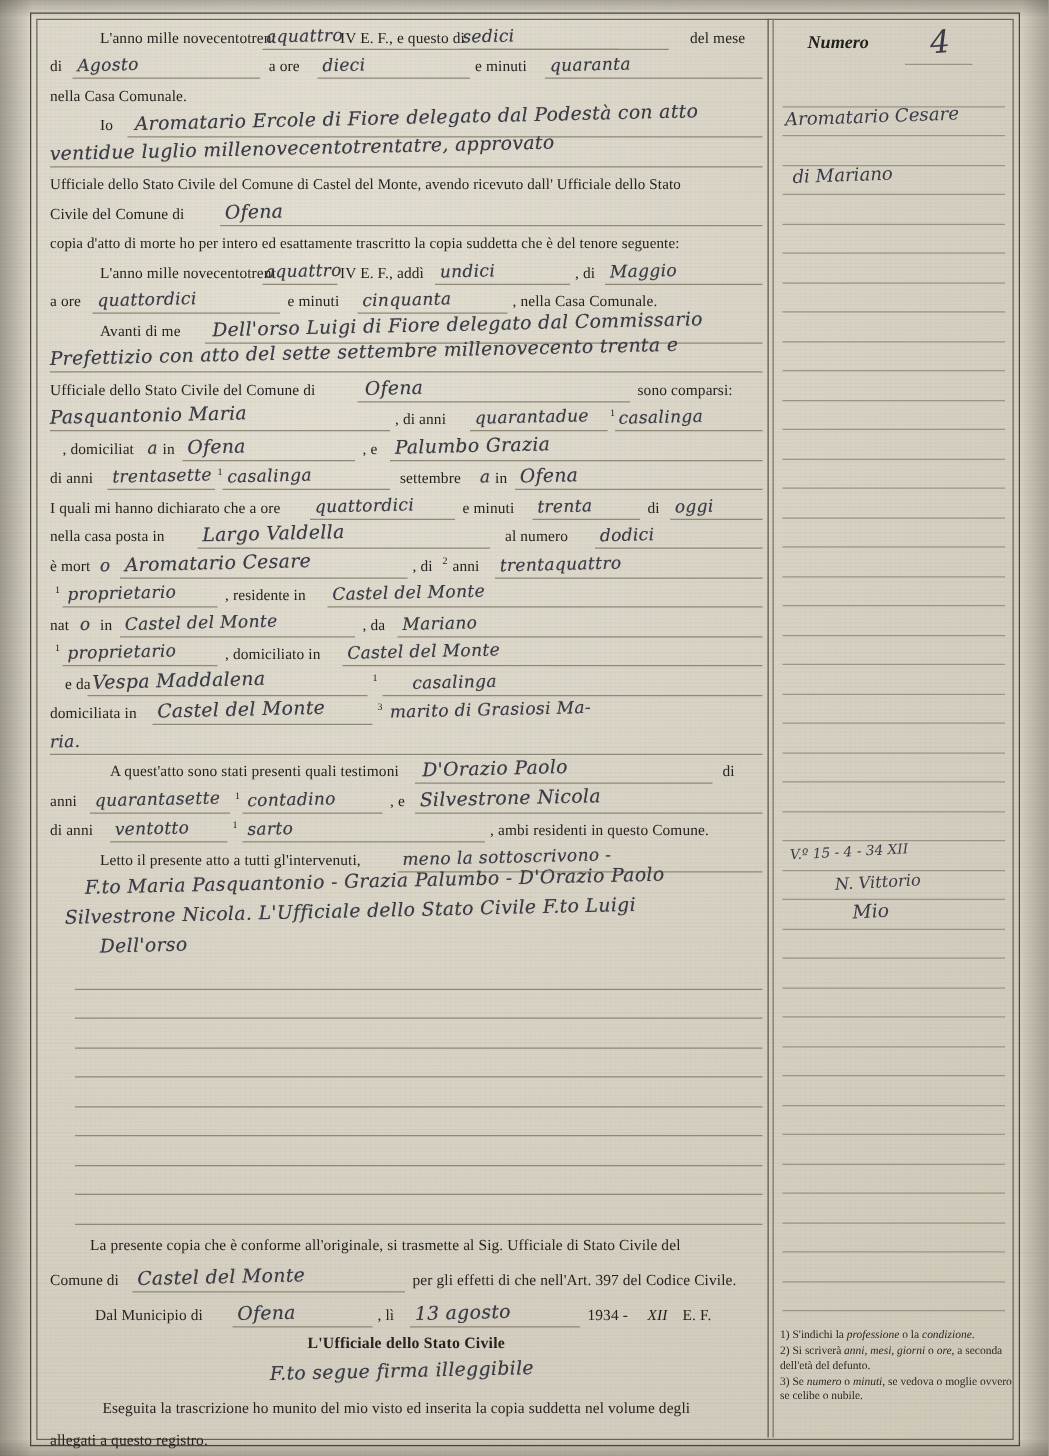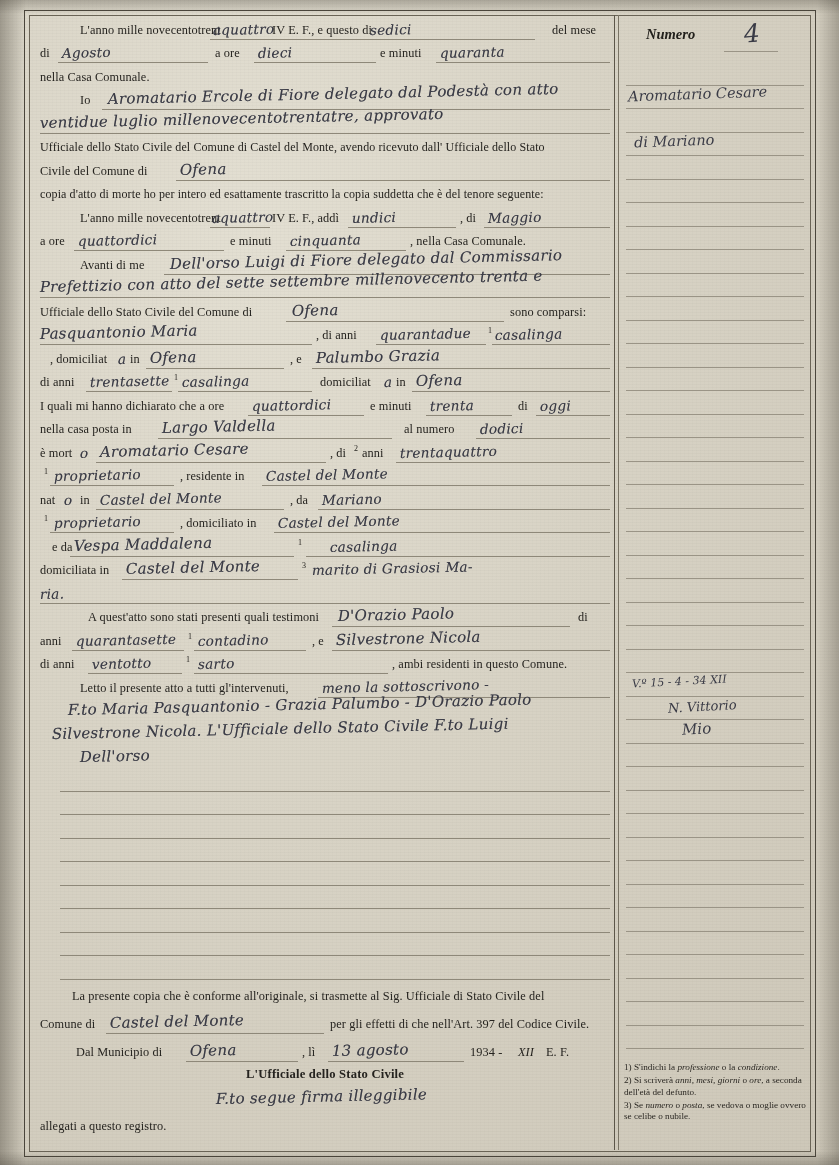--- a/index.html
+++ b/index.html
@@ -318,21 +318,21 @@
       <span class="hw lg" style="left:276px">Palumbo Grazia</span>
       <span class="rule" style="left:106px; width:138px"></span>
       <span class="rule" style="left:272px; right:0px"></span>
     </div>
 
     <div class="line">
       <span class="pt" style="left:0px">di anni</span>
       <span class="hw" style="left:50px">trentasette</span>
       <span class="pt" style="left:134px; font-size:8px; bottom:14px">1</span>
       <span class="hw" style="left:142px">casalinga</span>
-      <span class="pt" style="left:280px">domiciliat</span>
+      <span class="pt" style="left:280px">settembre</span>
       <span class="hw" style="left:344px">a</span>
       <span class="pt" style="left:356px">in</span>
       <span class="hw lg" style="left:376px">Ofena</span>
       <span class="rule" style="left:46px; width:86px"></span>
       <span class="rule" style="left:138px; width:134px"></span>
       <span class="rule" style="left:372px; right:0px"></span>
     </div>
 
     <div class="line">
       <span class="pt" style="left:0px">I quali mi hanno dichiarato che a ore</span>
@@ -513,20 +513,23 @@
       <span class="rule" style="left:146px; width:112px"></span>
       <span class="rule" style="left:288px; width:136px"></span>
     </div>
     <div class="line" style="height:22px; text-align:center">
       <span class="pt bold-head" style="left:0; right:0; text-align:center; width:100%">L'Ufficiale dello Stato Civile</span>
     </div>
     <div class="line" style="height:26px">
       <span class="hw lg" style="left:176px">F.to  segue firma illeggibile</span>
     </div>
     <div class="line" style="height:26px">
+      <span class="pt" style="left:42px">Eseguita la trascrizione ho munito del mio visto ed inserita la copia suddetta nel volume degli</span>
+    </div>
+    <div class="line" style="height:26px">
       <span class="pt" style="left:0px">allegati a questo registro.</span>
     </div>
 
   </div>
 
   <div id="margin-col">
     <div class="mline" style="height:46px">
       <span class="numero-label">Numero</span>
       <span class="numero-value">4</span>
       <span class="mrule" style="left:100px; right:30px; bottom:14px"></span>
@@ -668,21 +671,21 @@
     <div class="fn">
       <span>1)</span>
       <span>S'indichi la </span><i>professione</i><span> o la </span><i>condizione</i><span>.</span>
     </div>
     <div class="fn">
       <span>2)</span>
       <span>Si scriverà </span><i>anni, mesi, giorni</i><span> o </span><i>ore</i><span>, a seconda dell'età del defunto.</span>
     </div>
     <div class="fn">
       <span>3)</span>
-      <span>Se </span><i>numero</i><span> o </span><i>posta</i><span>, se vedova o moglie ovvero se celibe o nubile.</span>
+      <span>Se </span><i>numero</i><span> o </span><i>minuti</i><span>, se vedova o moglie ovvero se celibe o nubile.</span>
     </div>
   </div>
 
   <div class="edge-shade-l"></div>
   <div class="edge-shade-r"></div>
   <div class="edge-shade-t"></div>
   <div class="edge-shade-b"></div>
 </div>
 
 </body></html>

